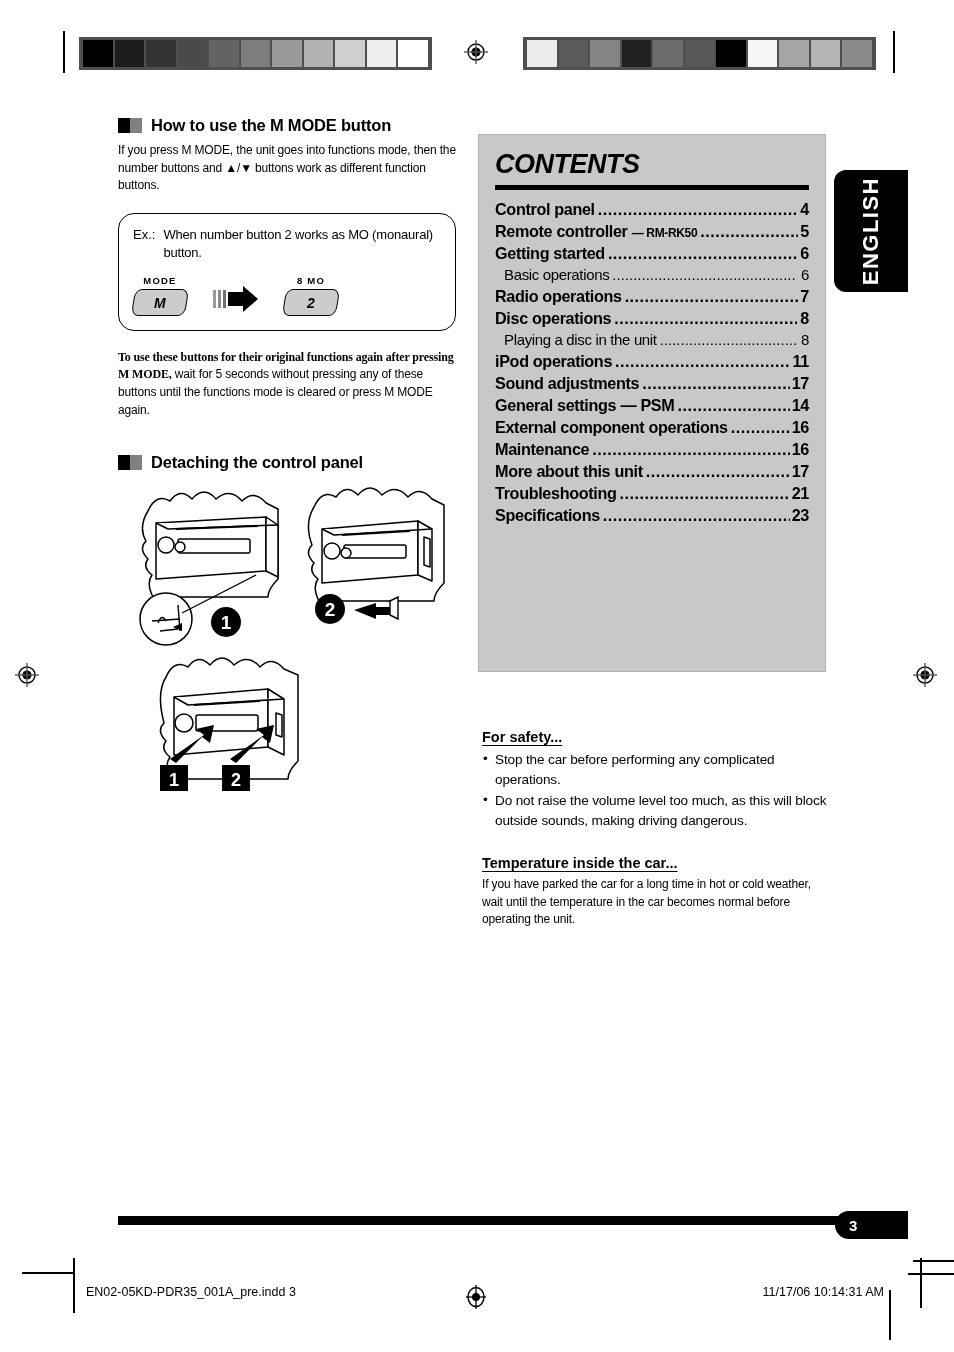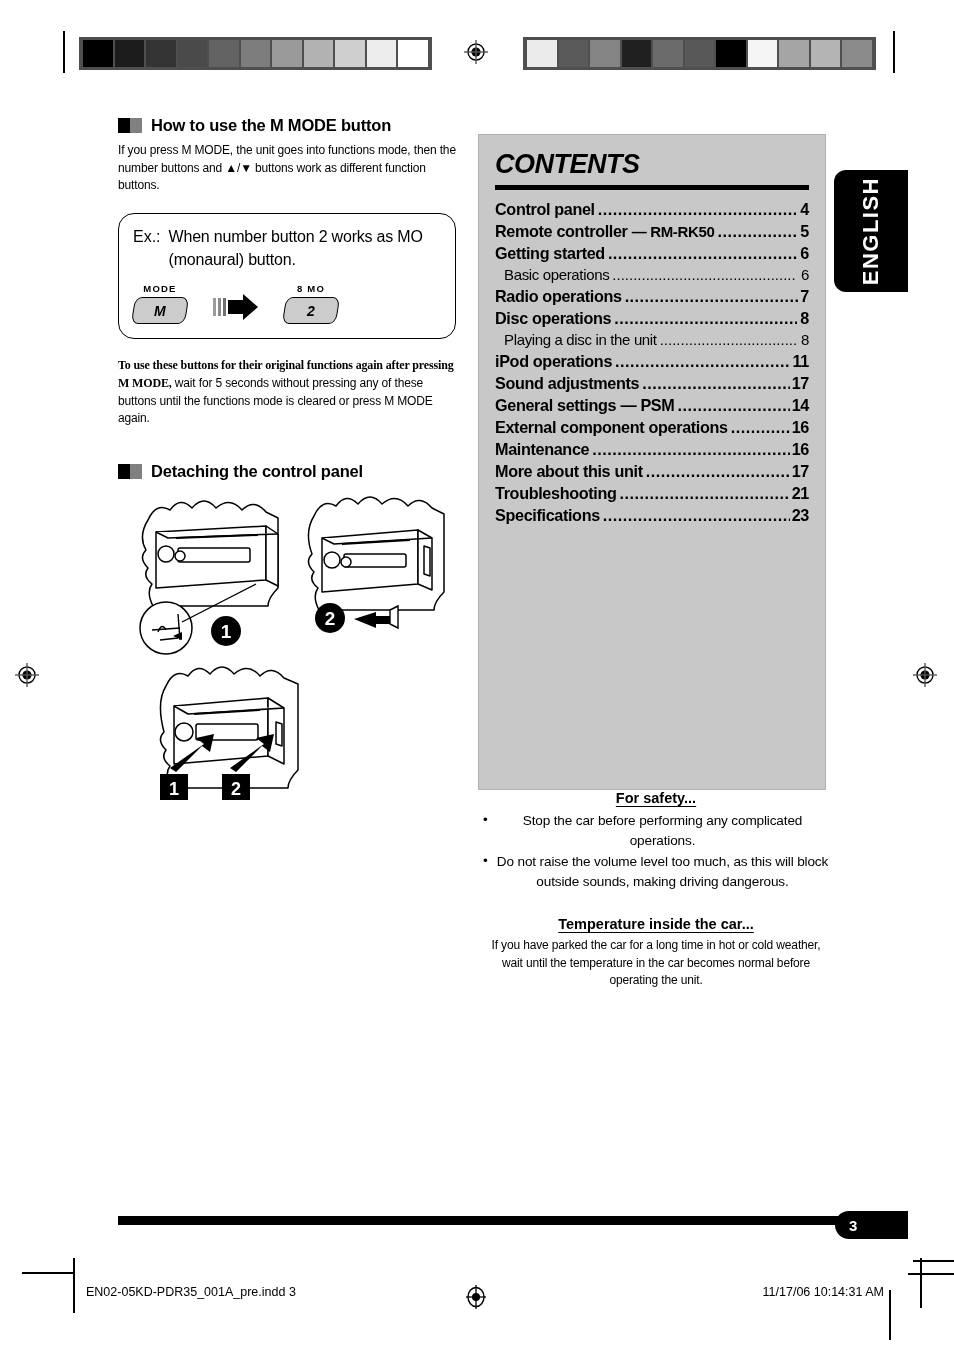--- a/index.html
+++ b/index.html
@@ -75,21 +75,21 @@
 
   
   .ex-box {
     margin-top: 18px;
     border: 1.4px solid #000;
     border-radius: 16px;
     padding: 12px 14px 14px 14px;
     box-sizing: border-box;
     width: 338px;
   }
-  .ex-row { display: flex; font-size: 16px; line-height: 1.42; }
+  .ex-row { display: flex; font-size: 13px; line-height: 1.42; }
   .ex-row .lbl { margin-right: 8px; }
   .ex-row .txt { letter-spacing: -0.2px; }
 
   .btn-demo {
     display: flex; align-items: flex-end; justify-content: flex-start;
     margin-top: 12px; gap: 26px;
   }
   .key-group { text-align: center; }
   .key-cap {
     font-size: 9.5px; font-weight: bold; letter-spacing: 1.2px;
@@ -113,21 +113,21 @@
   .arrow-grp .bar.b2 { background: #8a8a8a; }
   .arrow-grp .bar.b3 { background: #6f6f6f; }
 
   
   .illus { position: relative; }
 
   
   .contents {
     position: absolute;
     left: 478px; top: 134px;
-    width: 348px; height: 656px;
+    width: 348px; height: 538px;
     background: #c8c8c8;
     border: 1.2px solid #b0b0b0;
     box-sizing: border-box;
     padding: 14px 16px 0 16px;
   }
   .contents h1 {
     margin: 0;
     font-size: 27px;
     font-weight: bold;
     font-style: italic;
@@ -135,40 +135,40 @@
   }
   .contents .rule { height: 5px; background: #000; margin: 5px 0 10px 0; }
 
   .toc-row {
     display: flex; align-items: baseline;
     font-size: 16.2px; font-weight: bold;
     letter-spacing: -0.35px;
     margin-bottom: 3px;
   }
   .toc-row .t { white-space: nowrap; }
-  .toc-row .t .sub { font-size: 15px; font-weight: bold; }
+  .toc-row .t .sub { font-size: 12px; font-weight: bold; }
   .toc-row .dots {
     flex: 1 1 auto;
     overflow: hidden; white-space: nowrap;
     margin: 0 2px 0 3px;
     font-weight: bold;
     letter-spacing: 0.5px;
   }
   .toc-row .pg { width: 24px; text-align: right; }
 
   .toc-row.sub-row {
     font-size: 15px; font-weight: normal;
     margin-bottom: 4px;
     padding-left: 9px;
   }
   .toc-row.sub-row .dots { font-weight: normal; letter-spacing: 0px; }
   .toc-row.sub-row .pg { width: 24px; }
 
   
-  .safety { position: absolute; left: 482px; top: 789px; width: 348px; text-align: center; }
+  .safety { position: absolute; left: 482px; top: 728px; width: 348px; }
   .safety h3 {
     margin: 0 0 5px 0;
     font-size: 14.5px;
     font-weight: bold;
     text-decoration: underline;
     text-underline-offset: 3px;
     display: inline-block;
   }
   .safety ul { margin: 0; padding: 0; list-style: none; }
   .safety li {

